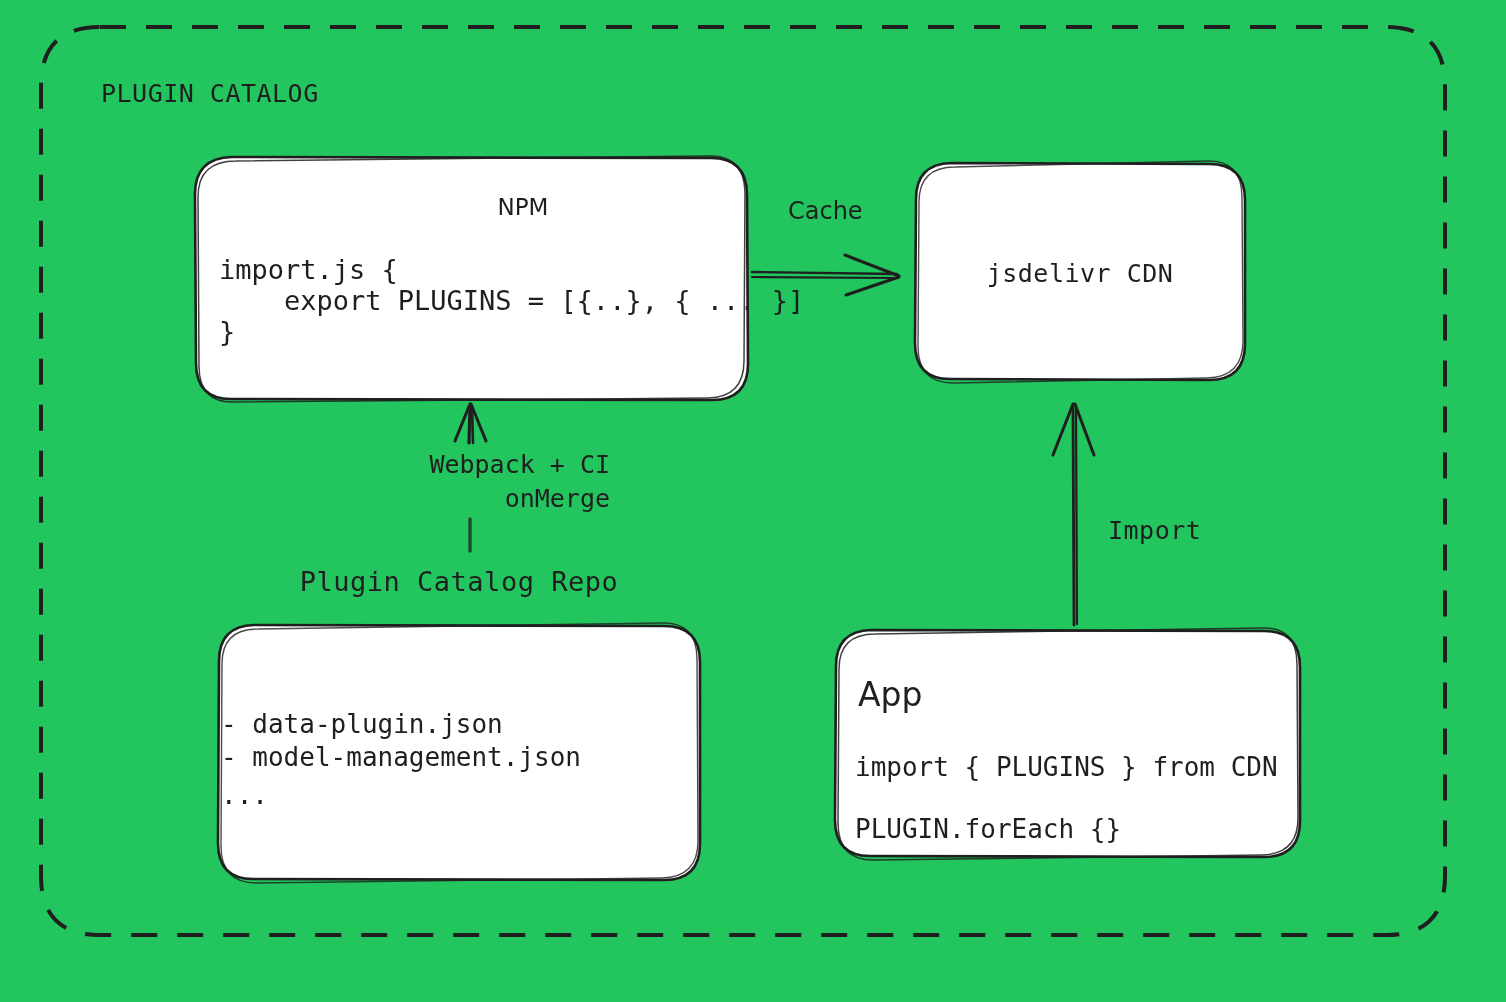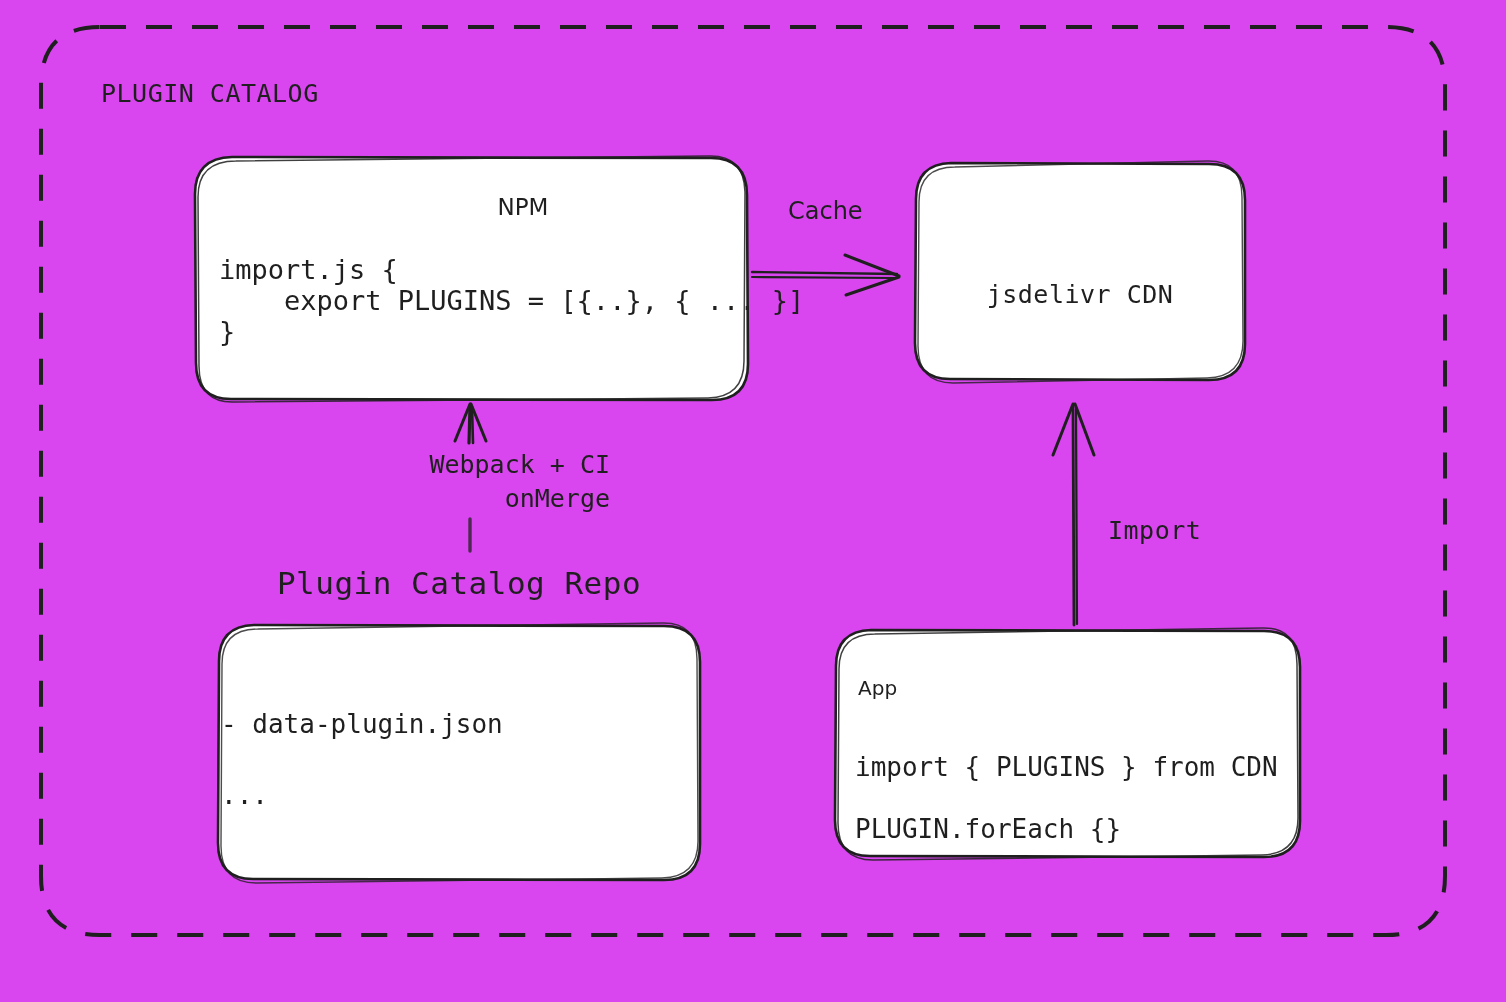--- a/index.html
+++ b/index.html
@@ -4,21 +4,21 @@
 <style>
   html, body {
     margin: 0;
     padding: 0;
     background: #ffffff;
   }
   #canvas {
     position: relative;
     width: 1506px;
     height: 1002px;
-    background: #d946ef;
+    background: #22c55e;
     overflow: hidden;
     font-family: "DejaVu Sans Mono", "Liberation Mono", monospace;
     color: #1f1f1f;
   }
   
   #sketch {
     position: absolute;
     left: 0; top: 0;
     width: 1506px;
     height: 1002px;
@@ -54,21 +54,20 @@
     font-size: 27px;
     line-height: 31px;
   }
   .node-title-cdn {
     left: 915px;
     top: 261px;
     width: 330px;
     text-align: center;
     font-size: 25px;
     letter-spacing: 0.5px;
-    margin-top: 21px;
   }
   .edge-label-cache {
     left: 788px;
     top: 199px;
     font-size: 24px;
   }
   .edge-label-webpack {
     left: 330px;
     top: 448px;
     width: 280px;
@@ -80,33 +79,33 @@
     left: 1108px;
     top: 518px;
     font-size: 25px;
     letter-spacing: 0.5px;
   }
   .repo-caption {
     left: 218px;
     top: 568px;
     width: 482px;
     text-align: center;
-    font-size: 31px;
+    font-size: 27px;
     letter-spacing: 0.5px;
   }
   .repo-list {
     left: 221px;
     top: 708px;
     font-size: 26px;
     line-height: 33px;
   }
   .app-title {
     left: 858px;
     top: 678px;
-    font-size: 20px;
+    font-size: 33px;
   }
   .app-code {
     left: 855px;
     top: 736px;
     font-size: 26px;
     line-height: 62px;
   }
   
   .hit {
     position: absolute;
@@ -189,20 +188,21 @@
   <div class="txt sans edge-label-cache">Cache</div>
 
   <div class="txt mono edge-label-webpack">Webpack + CI</div>
   <div class="txt mono edge-label-webpack" style="top:482px;">onMerge</div>
 
   <div class="txt mono edge-label-import">Import</div>
 
   <div class="txt mono repo-caption">Plugin Catalog Repo</div>
   <div class="hit" style="left:218px;top:625px;width:482px;height:255px;"></div>
   <div class="txt mono repo-list">- data-plugin.json</div>
+  <div class="txt mono repo-list" style="top:741px;">- model-management.json</div>
   <div class="txt mono repo-list" style="top:779px;">...</div>
 
   <div class="hit" style="left:835px;top:630px;width:465px;height:227px;"></div>
   <div class="txt sans app-title">App</div>
   <div class="txt mono app-code">import { PLUGINS } from CDN</div>
   <div class="txt mono app-code" style="top:798px;">PLUGIN.forEach {}</div>
 
 </div>
 
 </body></html>

